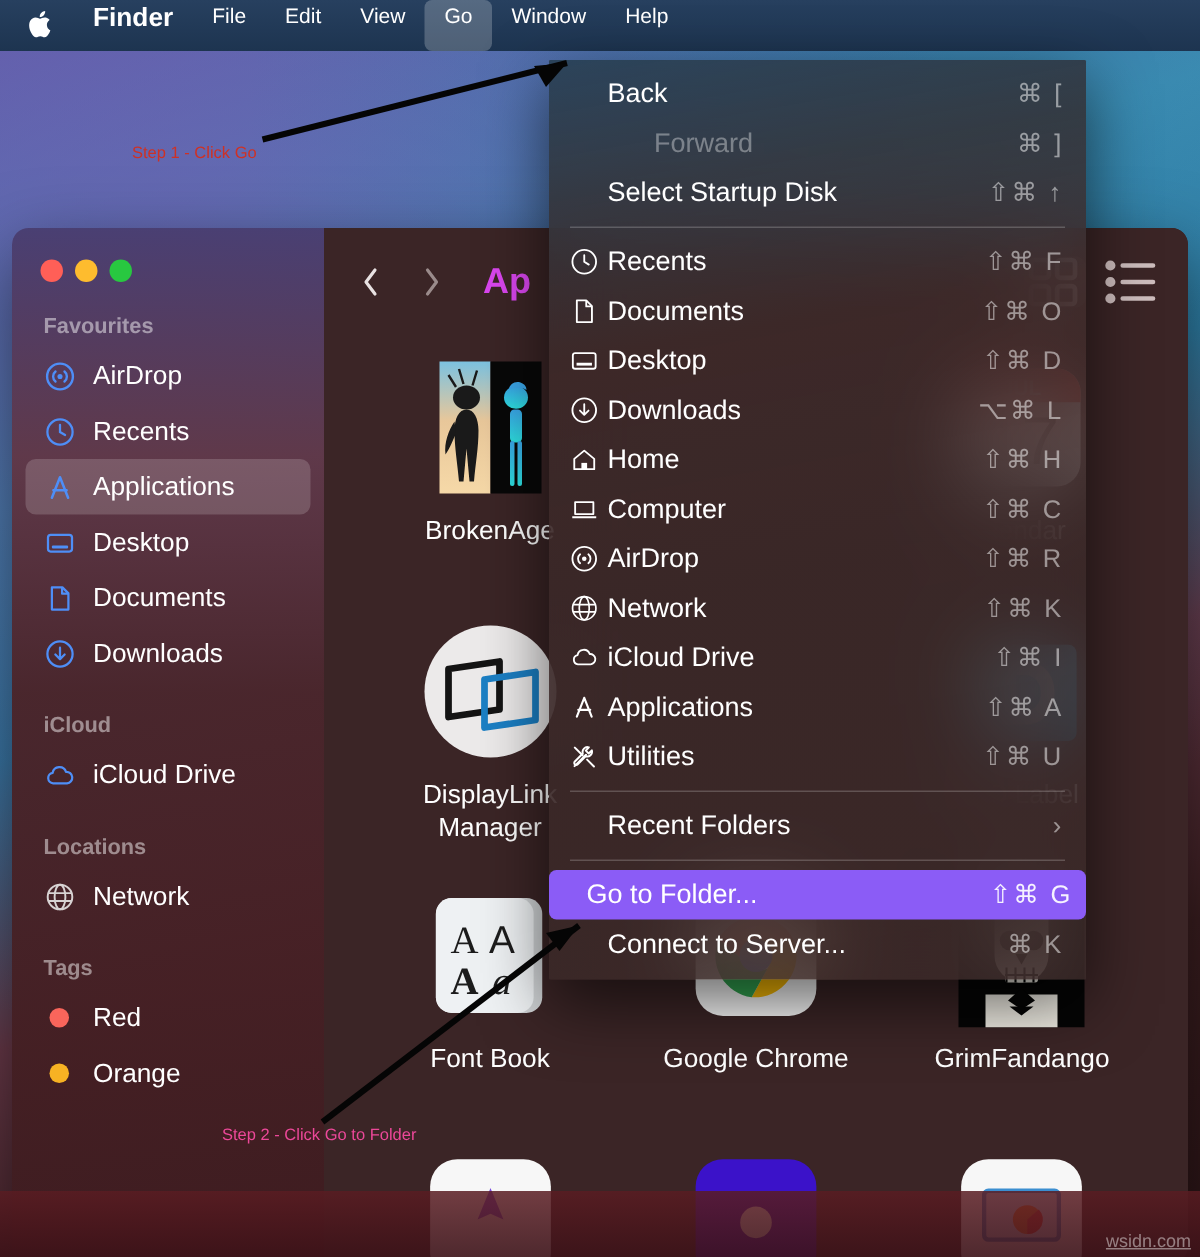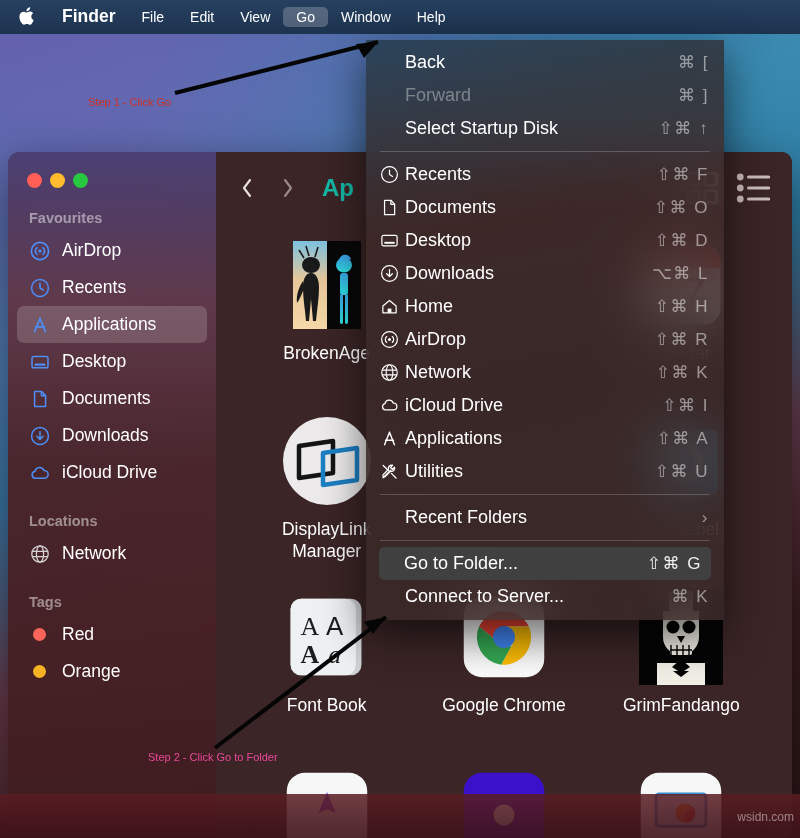--- a/index.html
+++ b/index.html
@@ -20,21 +20,21 @@
     content:"";
     position:absolute; inset:0;
     background:radial-gradient(ellipse at 15% 20%, rgba(120,90,180,.55), transparent 55%),
                radial-gradient(ellipse at 70% 10%, rgba(40,120,160,.5), transparent 50%);
   }
 
   
   #menubar{
     position:absolute; top:0; left:0; width:800px; height:34px;
     background:linear-gradient(180deg,#27405f,#1d3450);
-    display:flex; align-items:center; z-index:40;
+    display:flex; z-index:40;
     backdrop-filter:blur(8px);
   }
   .mb-item{
     font-size:14px; color:#fff; padding:3px 13px; border-radius:5px;
     white-space:nowrap; line-height:1;
   }
   .mb-item.bold{ font-weight:bold; font-size:17.5px; }
   .mb-item.active{ background:rgba(255,255,255,.22); }
   #apple-logo{ padding:0 14px 0 18px; display:flex; align-items:center; }
   #apple-logo svg{ width:17px; height:20px; display:block; }
@@ -71,21 +71,21 @@
 
   #content{
     flex:1; height:100%; background:#3b2526; position:relative;
   }
   #toolbar{
     height:72px; display:flex; align-items:center; padding:0 16px 0 18px;
     background:#3b2526; gap:14px;
   }
   .nav-chev{ width:26px; height:28px; display:flex; align-items:center; justify-content:center; }
   .nav-chev svg{ width:15px; height:24px; }
-  #folder-title{ font-size:24px; color:#14b8a6; font-weight:bold; margin-left:8px; white-space:nowrap; }
+  #folder-title{ font-size:24px; color:#d946ef; font-weight:bold; margin-left:8px; white-space:nowrap; }
   #tb-right{ margin-left:auto; display:flex; align-items:center; gap:8px; }
   .view-btn{ width:44px; height:34px; border-radius:7px; display:flex; align-items:center; justify-content:center; }
   .view-btn.on{ background:rgba(255,255,255,.11); }
 
   #grid{
     position:absolute; top:72px; left:0; right:0; bottom:0;
     display:grid; grid-template-columns:repeat(3,1fr);
     grid-auto-rows:176px; padding:4px 22px 0 22px;
   }
   .app{ display:flex; flex-direction:column; align-items:center; justify-content:flex-start; padding-top:8px; }
@@ -108,43 +108,43 @@
   #gomenu:before{
     content:""; position:absolute; inset:0;
     background:linear-gradient(170deg, rgba(40,70,95,.85) 0%, rgba(48,60,70,.6) 14%, rgba(70,45,44,.25) 30%, rgba(60,40,38,.1) 55%, rgba(60,42,38,.18) 100%);
     pointer-events:none;
   }
   .mi{
     position:relative; z-index:2;
     display:flex; align-items:center; height:33px;
     padding:0 15px 0 14px; color:#fff; font-size:18px; white-space:nowrap;
   }
-  .mi.dim{ color:rgba(255,255,255,.36); }
-  .mi.hl{ background:#404040; margin:0 13px; border-radius:5px; padding-left:8px; padding-right:9px; }
+  .mi.dim{ color:rgba(255,255,255,.36);gap:31px; }
+  .mi.hl{ background:#8b5cf6; margin:0 0; border-radius:5px; padding-left:8px; padding-right:9px; }
   .mi .mi-ico{ width:25px; flex:0 0 25px; display:flex; align-items:center; }
   .mi .mi-ico svg{ width:19px; height:19px; display:block; }
   .mi .mi-label{ flex:1; }
   .mi .mi-key{
     font-size:17px; color:rgba(255,255,255,.5); letter-spacing:1.5px; margin-left:16px;
   }
   .mi.hl .mi-key{ color:rgba(255,255,255,.92); }
   .mi-sep{ height:1px; background:rgba(255,255,255,.20); margin:6px 14px; position:relative; z-index:2; }
   .chev-r{ font-size:19px; color:#fff; }
 
   
   .anno{
     position:absolute; z-index:80; color:#cf3124;
     font-weight:normal; font-size:11px; white-space:nowrap;
   }
   #anno1{ left:88px; top:96px; }
   #anno2{ left:148px; top:751px; color:#ec4899; }
   svg.arrow{ position:absolute; z-index:79; overflow:visible; }
   #watermark{
-    position:absolute; right:6px; bottom:14px; z-index:90;
-    color:rgba(255,255,255,.45); font-size:12px;
+    position:absolute; right:6px; bottom:4px; z-index:90;
+    color:rgba(255,255,255,.45); font-size:12px;text-decoration:underline;
   }
   #dock-strip{
     position:absolute; left:0; right:0; bottom:0; height:44px;
     background:linear-gradient(180deg, rgba(90,28,34,.85), rgba(60,18,24,.9));
     z-index:30;
   }
 </style>
 </head>
 <body>
 
@@ -229,20 +229,21 @@
     <div class="sb-item">
       <span class="sb-icon">
         <svg viewBox="0 0 20 20" fill="none" stroke="#4e8ef7" stroke-width="1.5" stroke-linecap="round" stroke-linejoin="round">
           <circle cx="10" cy="10" r="8.4"></circle>
             <path d="M10 5.8v7.4M6.9 10.3L10 13.4l3.1-3.1"></path>
         </svg>
       </span>
       <span>Downloads</span>
     </div>
 
+    <div class="sb-head">iCloud</div>
     <div class="sb-item">
       <span class="sb-icon">
         <svg viewBox="0 0 20 20" fill="none" stroke="#4e8ef7" stroke-width="1.5" stroke-linejoin="round">
           <path d="M5.4 15.2a3.5 3.5 0 01-.3-6.95A4.6 4.6 0 0114 7.6a3.8 3.8 0 01.7 7.6z"></path>
         </svg>
       </span>
       <span>iCloud Drive</span>
     </div>
 
     <div class="sb-head">Locations</div>
@@ -550,20 +551,30 @@
     <span class="mi-ico">
       <svg viewBox="0 0 20 20" fill="none" stroke="#fff" stroke-width="1.3" stroke-linejoin="round">
           <path d="M3 9.4L10 3.6l7 5.8v7.2H3z"></path>
           <rect x="8" y="12.2" width="4" height="4.4" fill="#fff" stroke="none"></rect>
         </svg>
     </span>
     <span class="mi-label">Home</span>
     <span class="mi-key">⇧⌘ H</span>
   </div>
 
+  <div class="mi">
+    <span class="mi-ico">
+      <svg viewBox="0 0 20 20" fill="none" stroke="#fff" stroke-width="1.3" stroke-linejoin="round">
+          <path d="M3.6 5h12.8v8.4H3.6z"></path>
+          <path d="M1.6 15.6h16.8"></path>
+        </svg>
+    </span>
+    <span class="mi-label">Computer</span>
+    <span class="mi-key">⇧⌘ C</span>
+  </div>
 
   <div class="mi">
     <span class="mi-ico">
       <svg viewBox="0 0 20 20" fill="none" stroke="#fff" stroke-width="1.3" stroke-linecap="round">
           <circle cx="10" cy="10" r="8.3"></circle>
           <circle cx="10" cy="10" r="1.6" fill="#fff" stroke="none"></circle>
           <path d="M7.1 13.1a4 4 0 010-6.2M12.9 6.9a4 4 0 010 6.2"></path>
         </svg>
     </span>
     <span class="mi-label">AirDrop</span>

